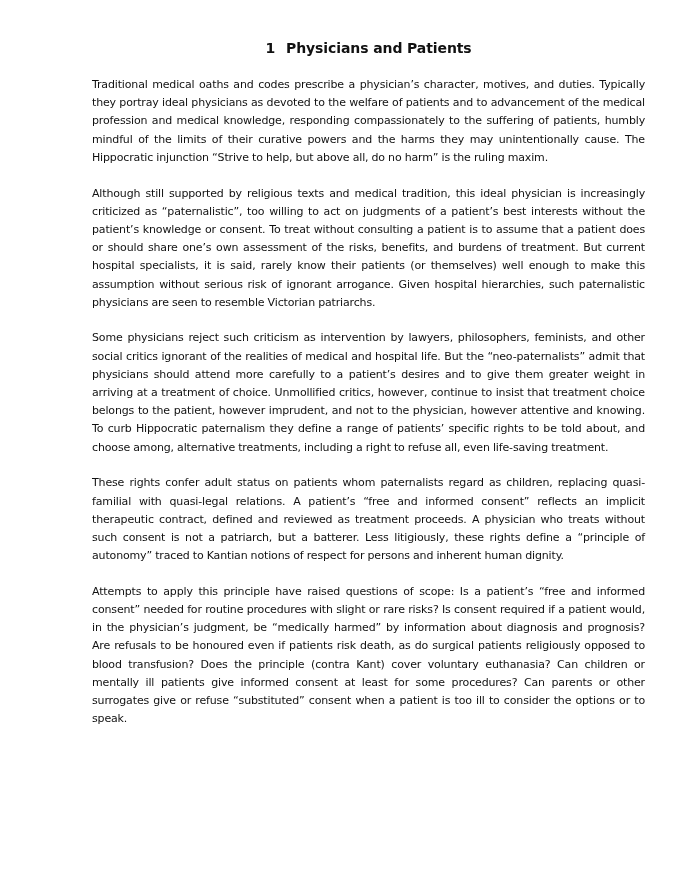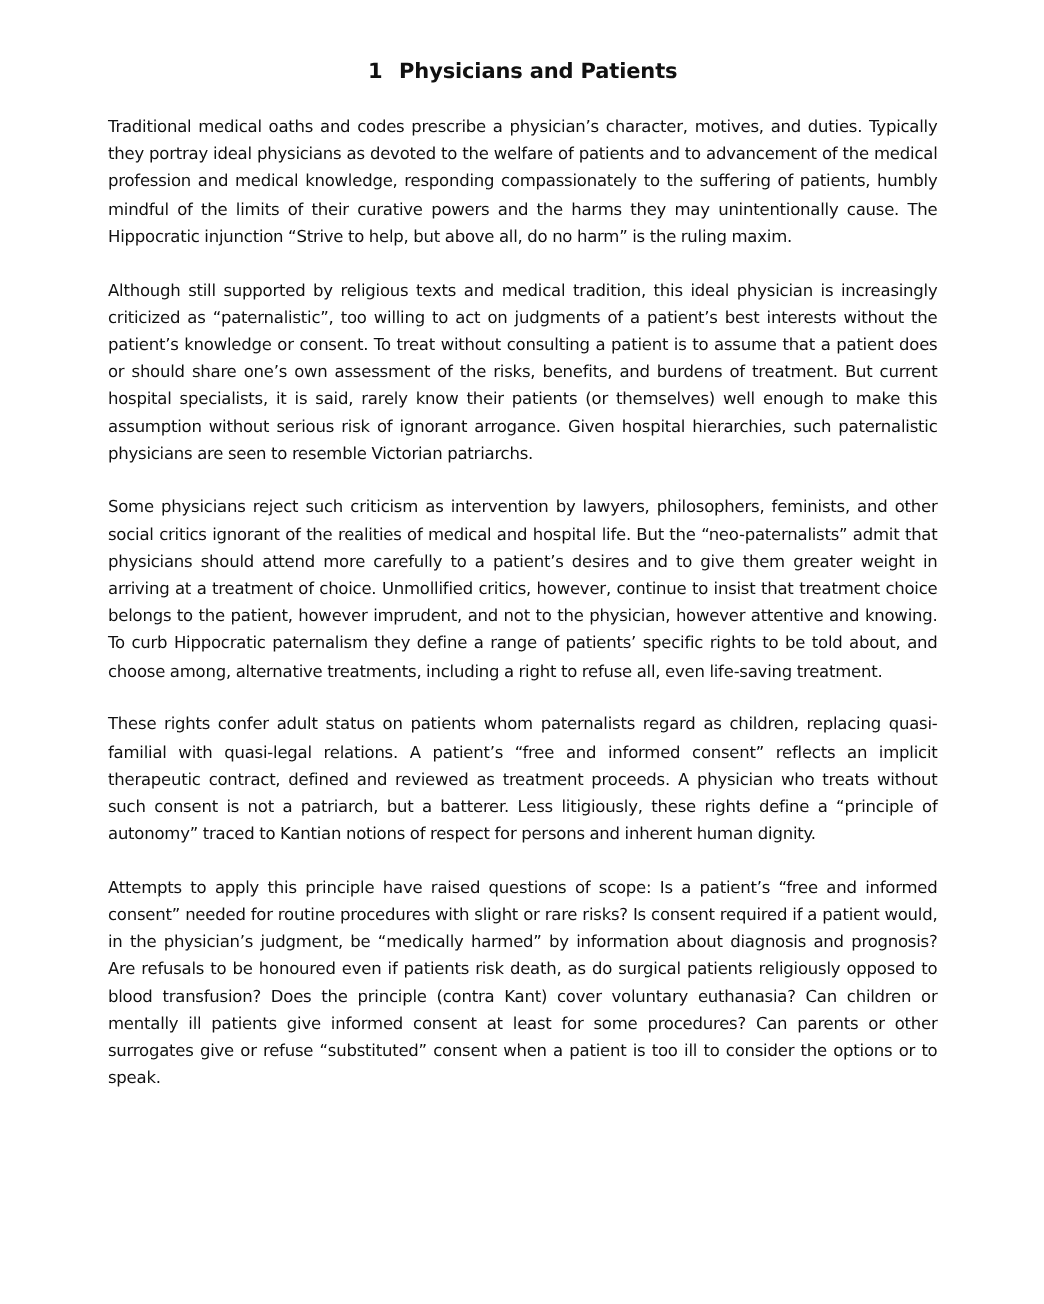--- a/index.html
+++ b/index.html
@@ -10,21 +10,21 @@
     body {
       width: 696px;
       height: 869px;
       position: relative;
       overflow: hidden;
       color: #111111;
       font-family: "DejaVu Sans", sans-serif;
     }
     .page {
       position: absolute;
-      left: 72px;
+      left: 92px;
       top: 38px;
       width: 553px;
     }
     .heading {
       text-align: center;
       font-weight: bold;
       font-size: 14px;
       line-height: 20px;
       margin: 0 0 18px 0;
       letter-spacing: -0.1px;

